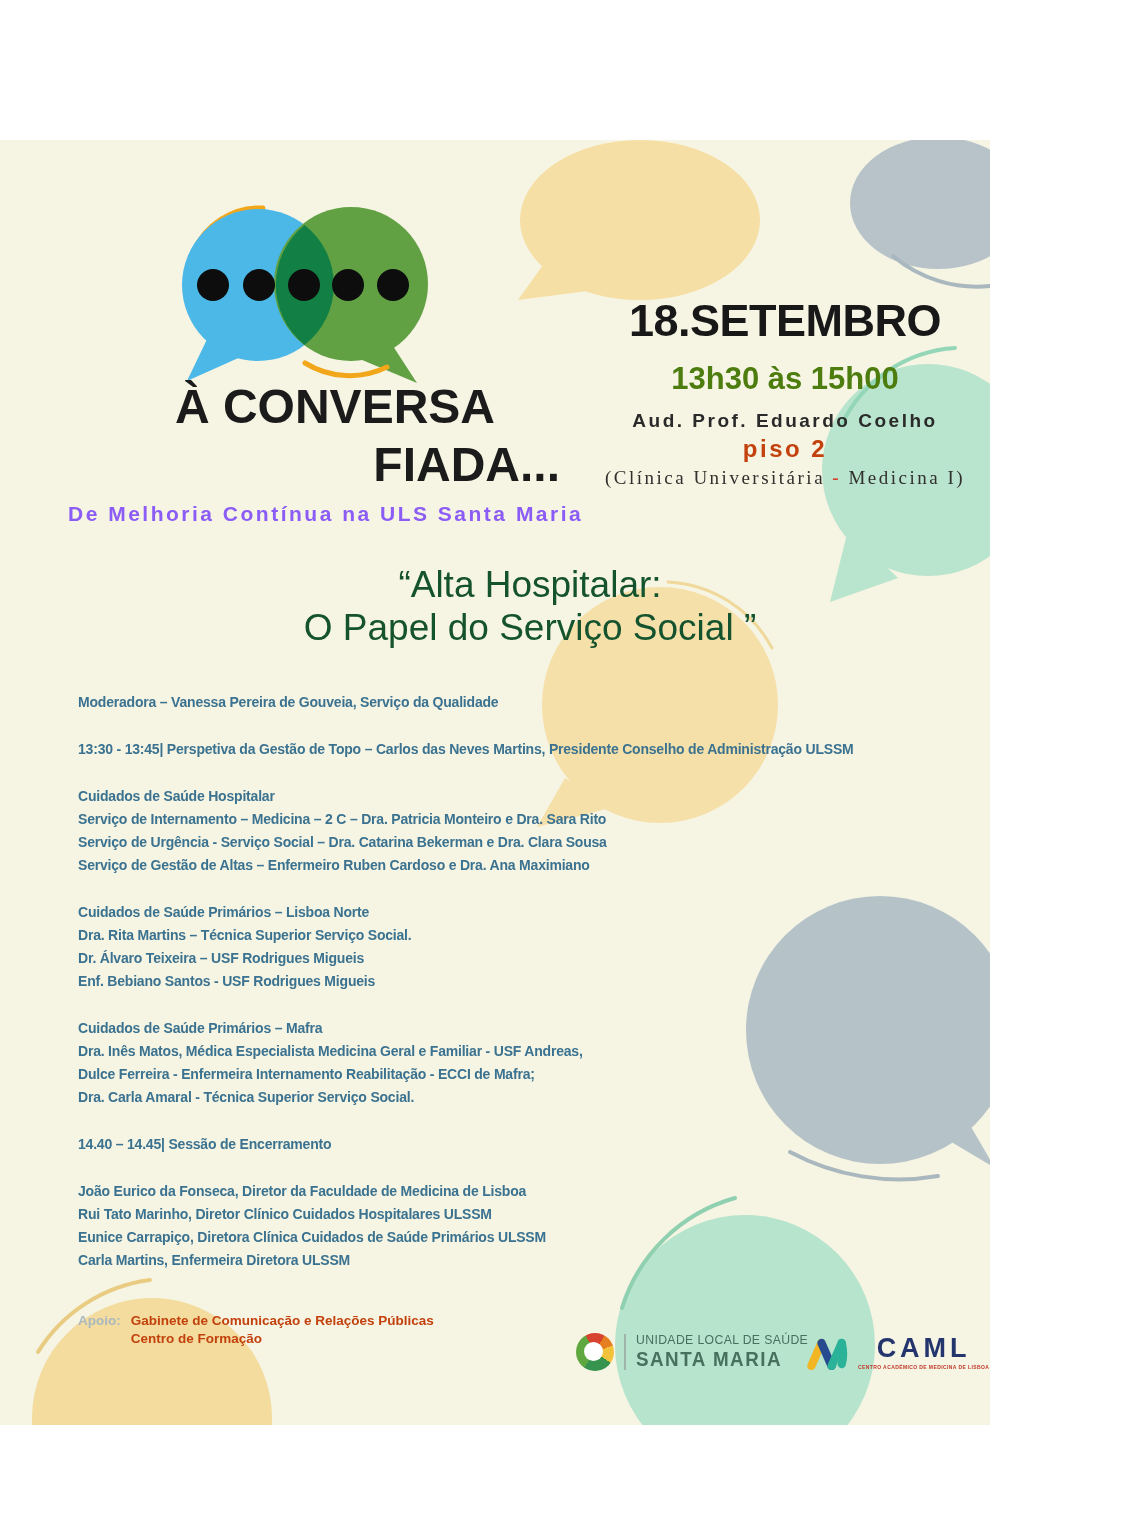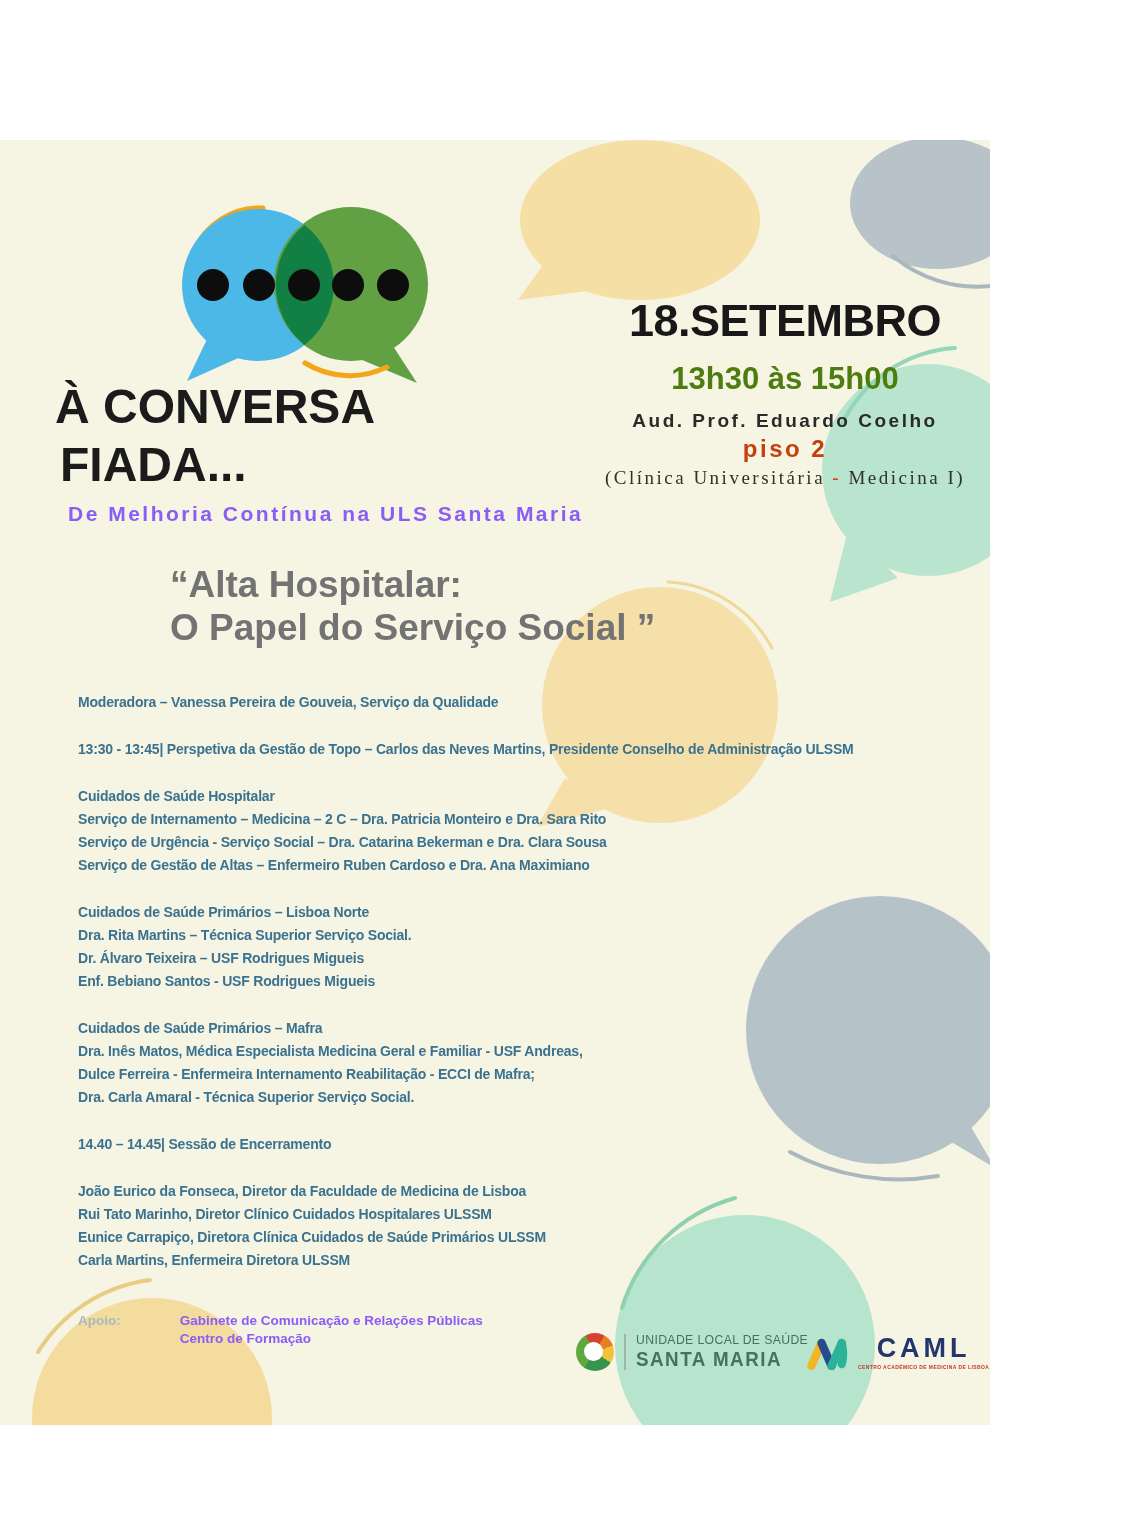--- a/index.html
+++ b/index.html
@@ -1,40 +1,40 @@
 <!DOCTYPE html>
 <html><head>
 <meta charset="utf-8">
 <style>
   html,body{margin:0;padding:0;background:#ffffff;}
   body{width:1122px;height:1536px;position:relative;font-family:"Liberation Sans",sans-serif;-webkit-font-smoothing:antialiased;}
   .poster{position:absolute;left:0;top:140px;width:990px;height:1285px;background:#f6f4e3;overflow:hidden;}
   .decor{position:absolute;left:0;top:0;z-index:0;}
   .layer{position:absolute;z-index:2;}
   
-  .title-line{position:absolute;color:#1b1b1b;font-weight:600;font-size:48px;letter-spacing:0px;text-align:left;white-space:nowrap;}
+  .title-line{position:absolute;color:#1b1b1b;font-weight:600;font-size:48px;letter-spacing:0px;text-align:right;white-space:nowrap;}
   .subtitle{position:absolute;color:#8b5cf6;font-weight:700;font-size:21px;letter-spacing:2.5px;white-space:nowrap;}
   
   .date-block{position:absolute;left:585px;top:155px;width:400px;text-align:center;z-index:2;}
   .date-big{font-size:45px;font-weight:600;color:#181818;letter-spacing:-0.5px;white-space:nowrap;}
   .time{font-size:31px;font-weight:600;color:#4d7c0f;margin-top:14px;white-space:nowrap;}
   .venue1{font-size:19px;font-weight:600;color:#2a2a2a;letter-spacing:2.5px;margin-top:13px;white-space:nowrap;}
   .venue2{font-size:24px;font-weight:700;color:#c2410c;letter-spacing:2.5px;margin-top:3px;white-space:nowrap;}
   .venue3{font-family:"Liberation Serif",serif;font-size:19px;font-weight:500;color:#30302c;letter-spacing:2.5px;margin-top:4px;white-space:nowrap;}
   .venue3 .dash{color:#d6432e;font-weight:700;}
   
-  .quote{position:absolute;left:170px;top:423px;width:720px;z-index:2;color:#737373;font-weight:700;font-size:37px;line-height:43px;}
+  .quote{position:absolute;left:170px;top:423px;width:720px;text-align:center;z-index:2;color:#14532d;font-weight:400;font-size:37px;line-height:43px;}
   
   .program{position:absolute;left:78px;top:551px;width:902px;z-index:2;}
   .prog-section{margin-bottom:24px;}
   .prog-line{font-size:14px;font-weight:700;color:#3a7290;line-height:23px;letter-spacing:-0.2px;white-space:nowrap;}
   
-  .apoio{position:absolute;left:78px;top:1172px;z-index:2;display:flex;gap:20px;font-size:13.5px;font-weight:600;line-height:18px;}
+  .apoio{position:absolute;left:78px;top:1172px;z-index:2;display:flex;gap:10px;font-size:13.5px;font-weight:600;line-height:18px;}
   .apoio .label{color:#a9b9bf;}
-  .apoio .lines{color:#8b5cf6;margin-left:39px;}
+  .apoio .lines{color:#c2410c;}
   .uls-logo{position:absolute;left:576px;top:1192px;z-index:2;display:flex;align-items:center;gap:10px;}
   .uls-swirl{width:38px;height:38px;border-radius:50%;background:conic-gradient(from 215deg,#5ea83f 0deg 115deg,#d8432f 115deg 175deg,#e67e22 175deg 215deg,#f2c23d 215deg 270deg,#37944f 270deg 360deg);position:relative;}
   .uls-swirl::after{content:"";position:absolute;left:8px;top:9px;width:19px;height:19px;border-radius:50%;background:#ffffff;}
   .uls-div{width:1.5px;height:36px;background:#9fb5aa;}
   .uls-text{display:flex;flex-direction:column;transform:scaleX(0.94);transform-origin:left center;color:#47705d;}
   .uls-line1{font-size:13px;font-weight:500;letter-spacing:0.4px;white-space:nowrap;}
   .uls-line2{font-size:20px;font-weight:700;letter-spacing:1.6px;white-space:nowrap;margin-top:1px;}
   .caml-logo{position:absolute;left:804px;top:1194px;z-index:2;display:flex;align-items:flex-start;gap:8px;}
   .caml-text{display:flex;flex-direction:column;align-items:center;}
   .caml-name{font-size:27px;font-weight:700;letter-spacing:4px;color:#24356e;line-height:28px;white-space:nowrap;}

